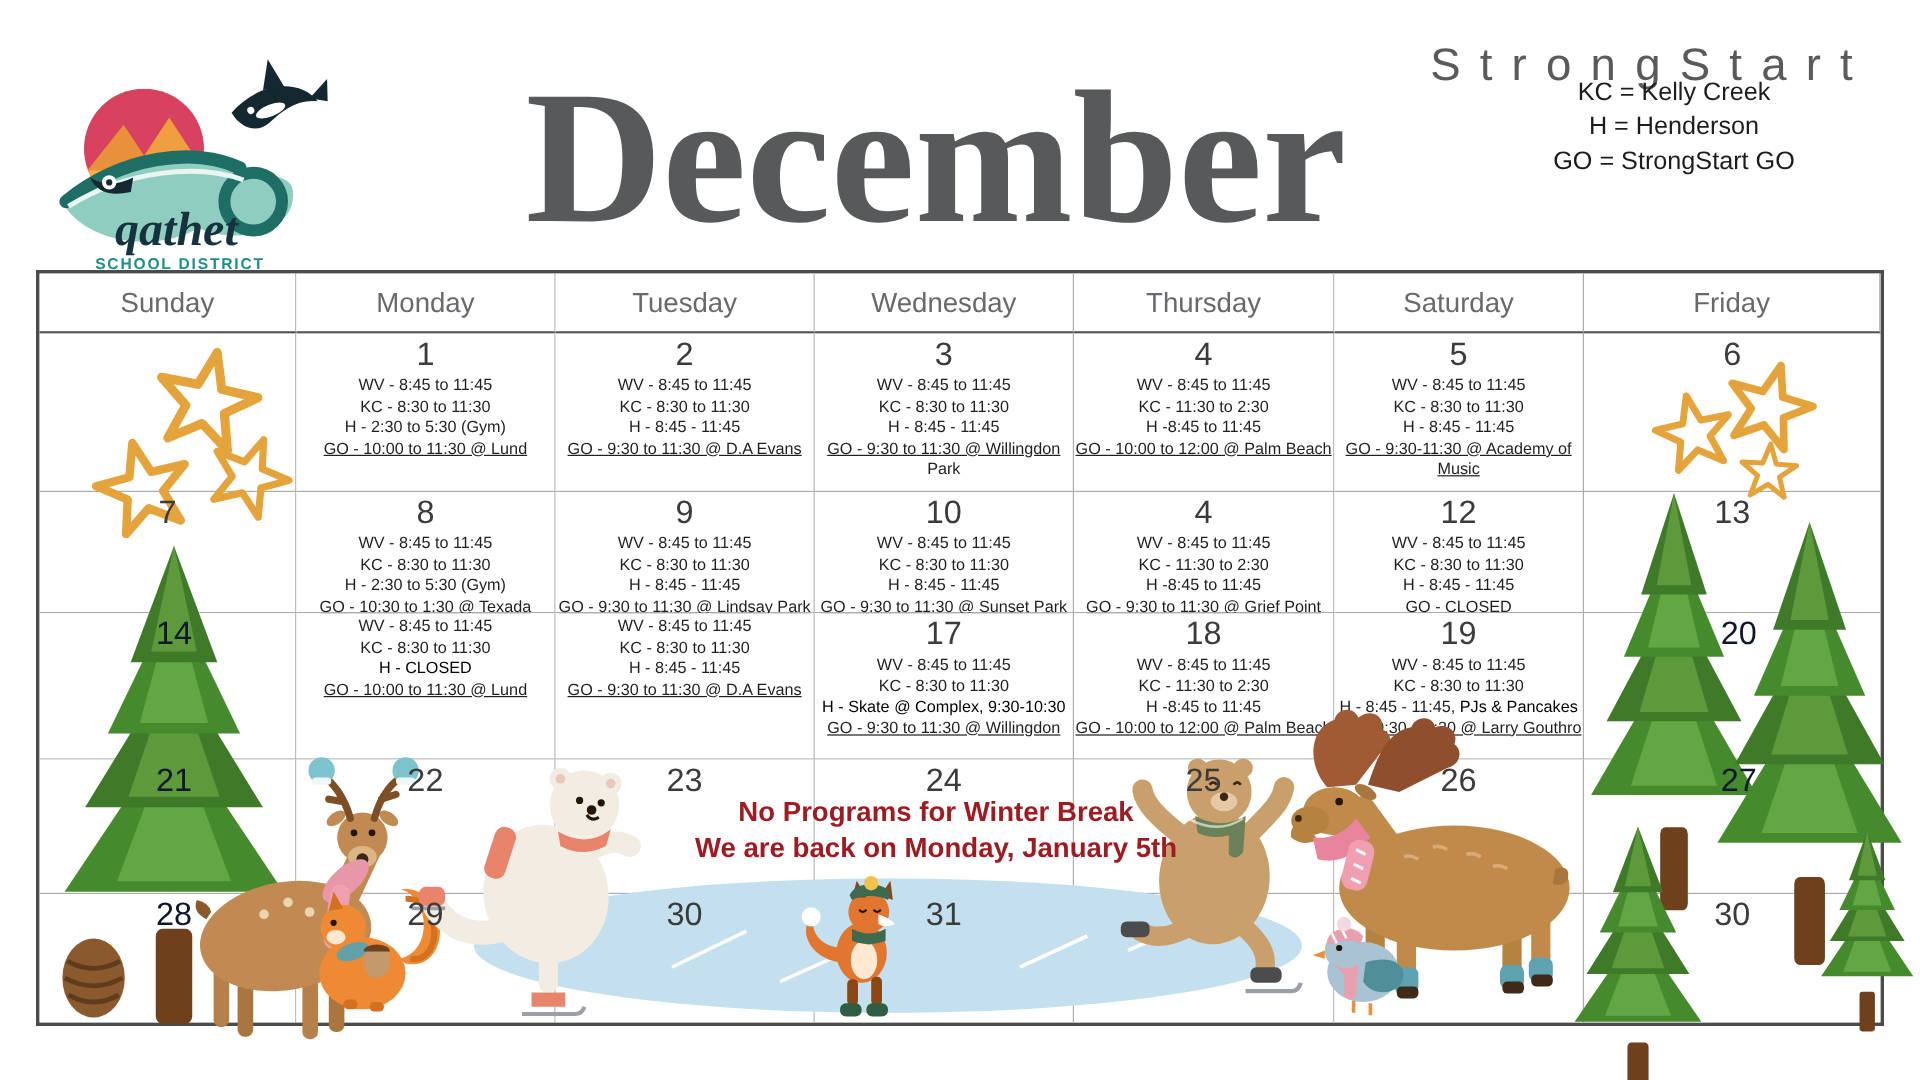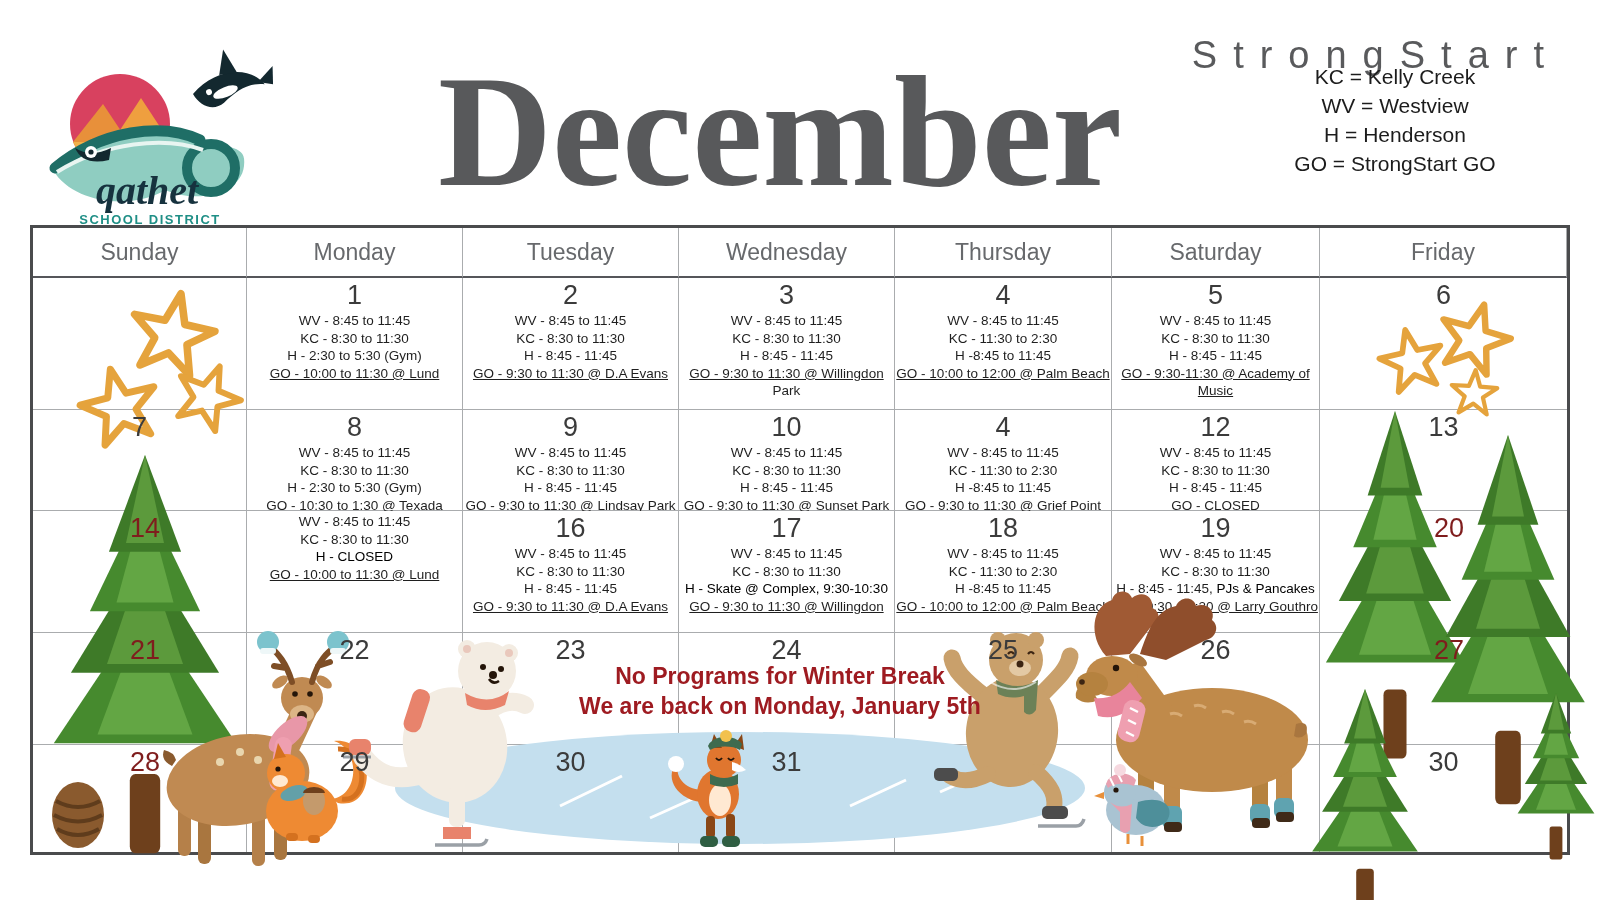--- a/index.html
+++ b/index.html
@@ -21,21 +21,21 @@
   .hcell{border-right:1px solid #aaacae;border-bottom:2px solid #55565a;
          display:flex;align-items:center;justify-content:center;
          font-size:23px;color:#67696c;background:#fff;}
   .hcell:last-child{border-right:none;}
   .cell{border-right:1px solid #aaacae;border-bottom:1px solid #aaacae;
         background:#fff;text-align:center;padding-top:2px;}
   .cell.lastcol{border-right:none;}
   .cell.lastrow{border-bottom:none;}
   .daynum{position:relative;z-index:8;font-size:27px;color:#3b3b3b;line-height:31px;
           margin-bottom:1px;}
-  .daynum.white{color:#7f1d1d;padding-left:11px;}
+  .daynum.white{color:#0f172a;padding-left:11px;}
   .sched{font-size:13.5px;color:#1f1f1f;line-height:17.5px;white-space:nowrap;}
   .sched.go{text-decoration:underline;}
   .sched .b{font-weight:400;color:#000;}
   
   #notice{position:absolute;left:450px;top:661px;width:660px;text-align:center;z-index:9;
           color:#9e1b21;font-weight:700;font-size:23px;line-height:30px;}
   
   #deco{position:absolute;left:0;top:0;z-index:5;pointer-events:none;}
   .logo-name{font-family:"Liberation Serif",serif;font-style:italic;font-weight:700;
              font-size:40px;fill:#16323e;}
@@ -43,21 +43,20 @@
 </style>
 </head>
 <body>
 
 <div id="canvas">
 
   <div id="subtitle">StrongStart</div>
   <div id="month-title">December</div>
   <div id="legend">
     <div>KC = Kelly Creek</div>
-    <div>WV = Westview</div>
     <div>H = Henderson</div>
     <div>GO = StrongStart GO</div>
   </div>
 
   <div id="calendar">
     <div class="hcell">Sunday</div>
     <div class="hcell">Monday</div>
     <div class="hcell">Tuesday</div>
     <div class="hcell">Wednesday</div>
     <div class="hcell">Thursday</div>
@@ -151,21 +150,20 @@
       <div class="cell">
         <div class="daynum white">14</div>
       </div>
       <div class="cell">
         <div class="sched"><span>WV - 8:45  to 11:45</span></div>
         <div class="sched"><span>KC - 8:30 to 11:30</span></div>
         <div class="sched"><span class="b">H  - CLOSED</span></div>
         <div class="sched go"><span>GO - 10:00 to 11:30 @ Lund</span></div>
       </div>
       <div class="cell">
-        <div class="daynum">16</div>
         <div class="sched"><span>WV - 8:45  to 11:45</span></div>
         <div class="sched"><span>KC - 8:30 to 11:30</span></div>
         <div class="sched"><span>H - 8:45 - 11:45</span></div>
         <div class="sched go"><span>GO - 9:30 to 11:30 @ D.A Evans</span></div>
       </div>
       <div class="cell">
         <div class="daynum">17</div>
         <div class="sched"><span>WV - 8:45  to 11:45</span></div>
         <div class="sched"><span>KC - 8:30 to 11:30</span></div>
         <div class="sched"><span class="b">H - Skate @ Complex, 9:30-10:30</span></div>

